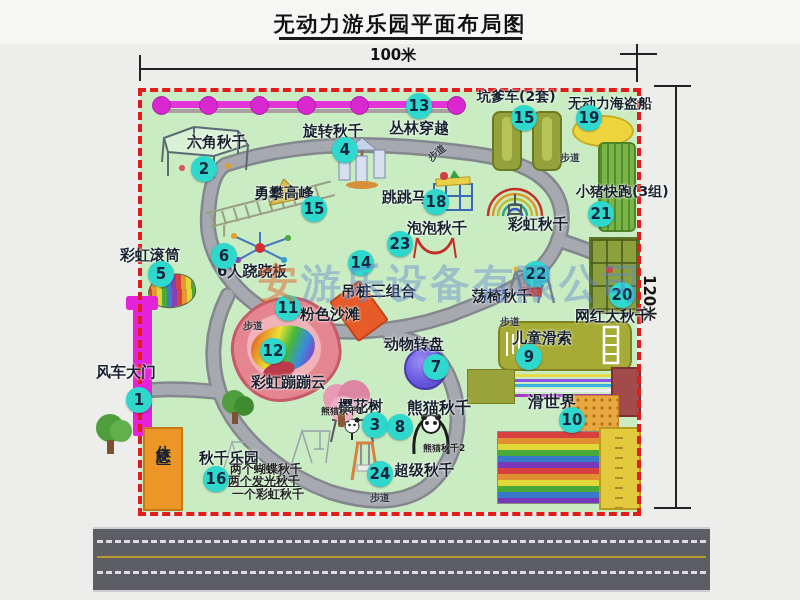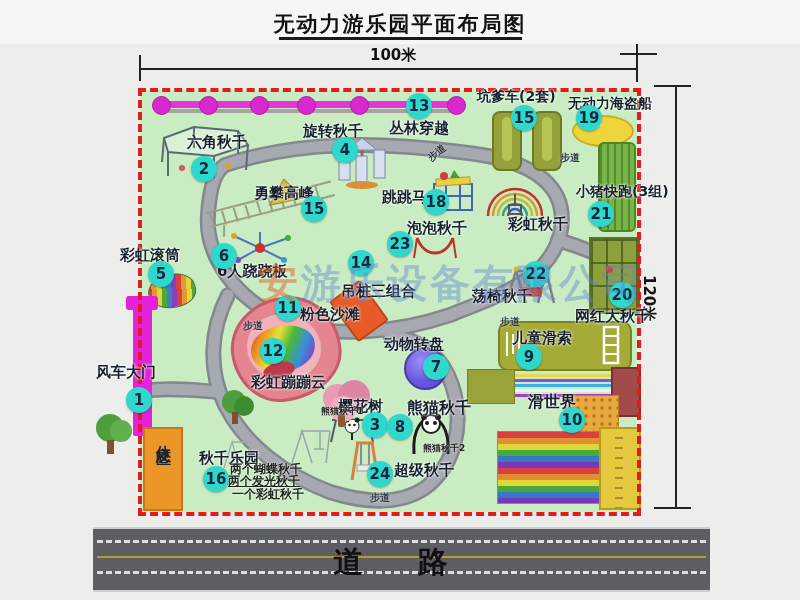--- a/index.html
+++ b/index.html
@@ -350,15 +350,14 @@
   <div class="num" style="left:367px;top:461px;">24</div>
 
   <div class="wm1">
     <span class="b1">安</span><span class="b2">游乐设备有限公司</span>
   </div>
 
   <div class="road">
     <div class="dash" style="top:11px;"></div>
     <div class="abs" style="left:4px;right:4px;top:27px;height:2px;background:#b89a30;"></div>
     <div class="dash" style="top:42px;"></div>
-    <div class="roadlab">道  路</div>
   </div>
 </div>
 
 </body></html>

